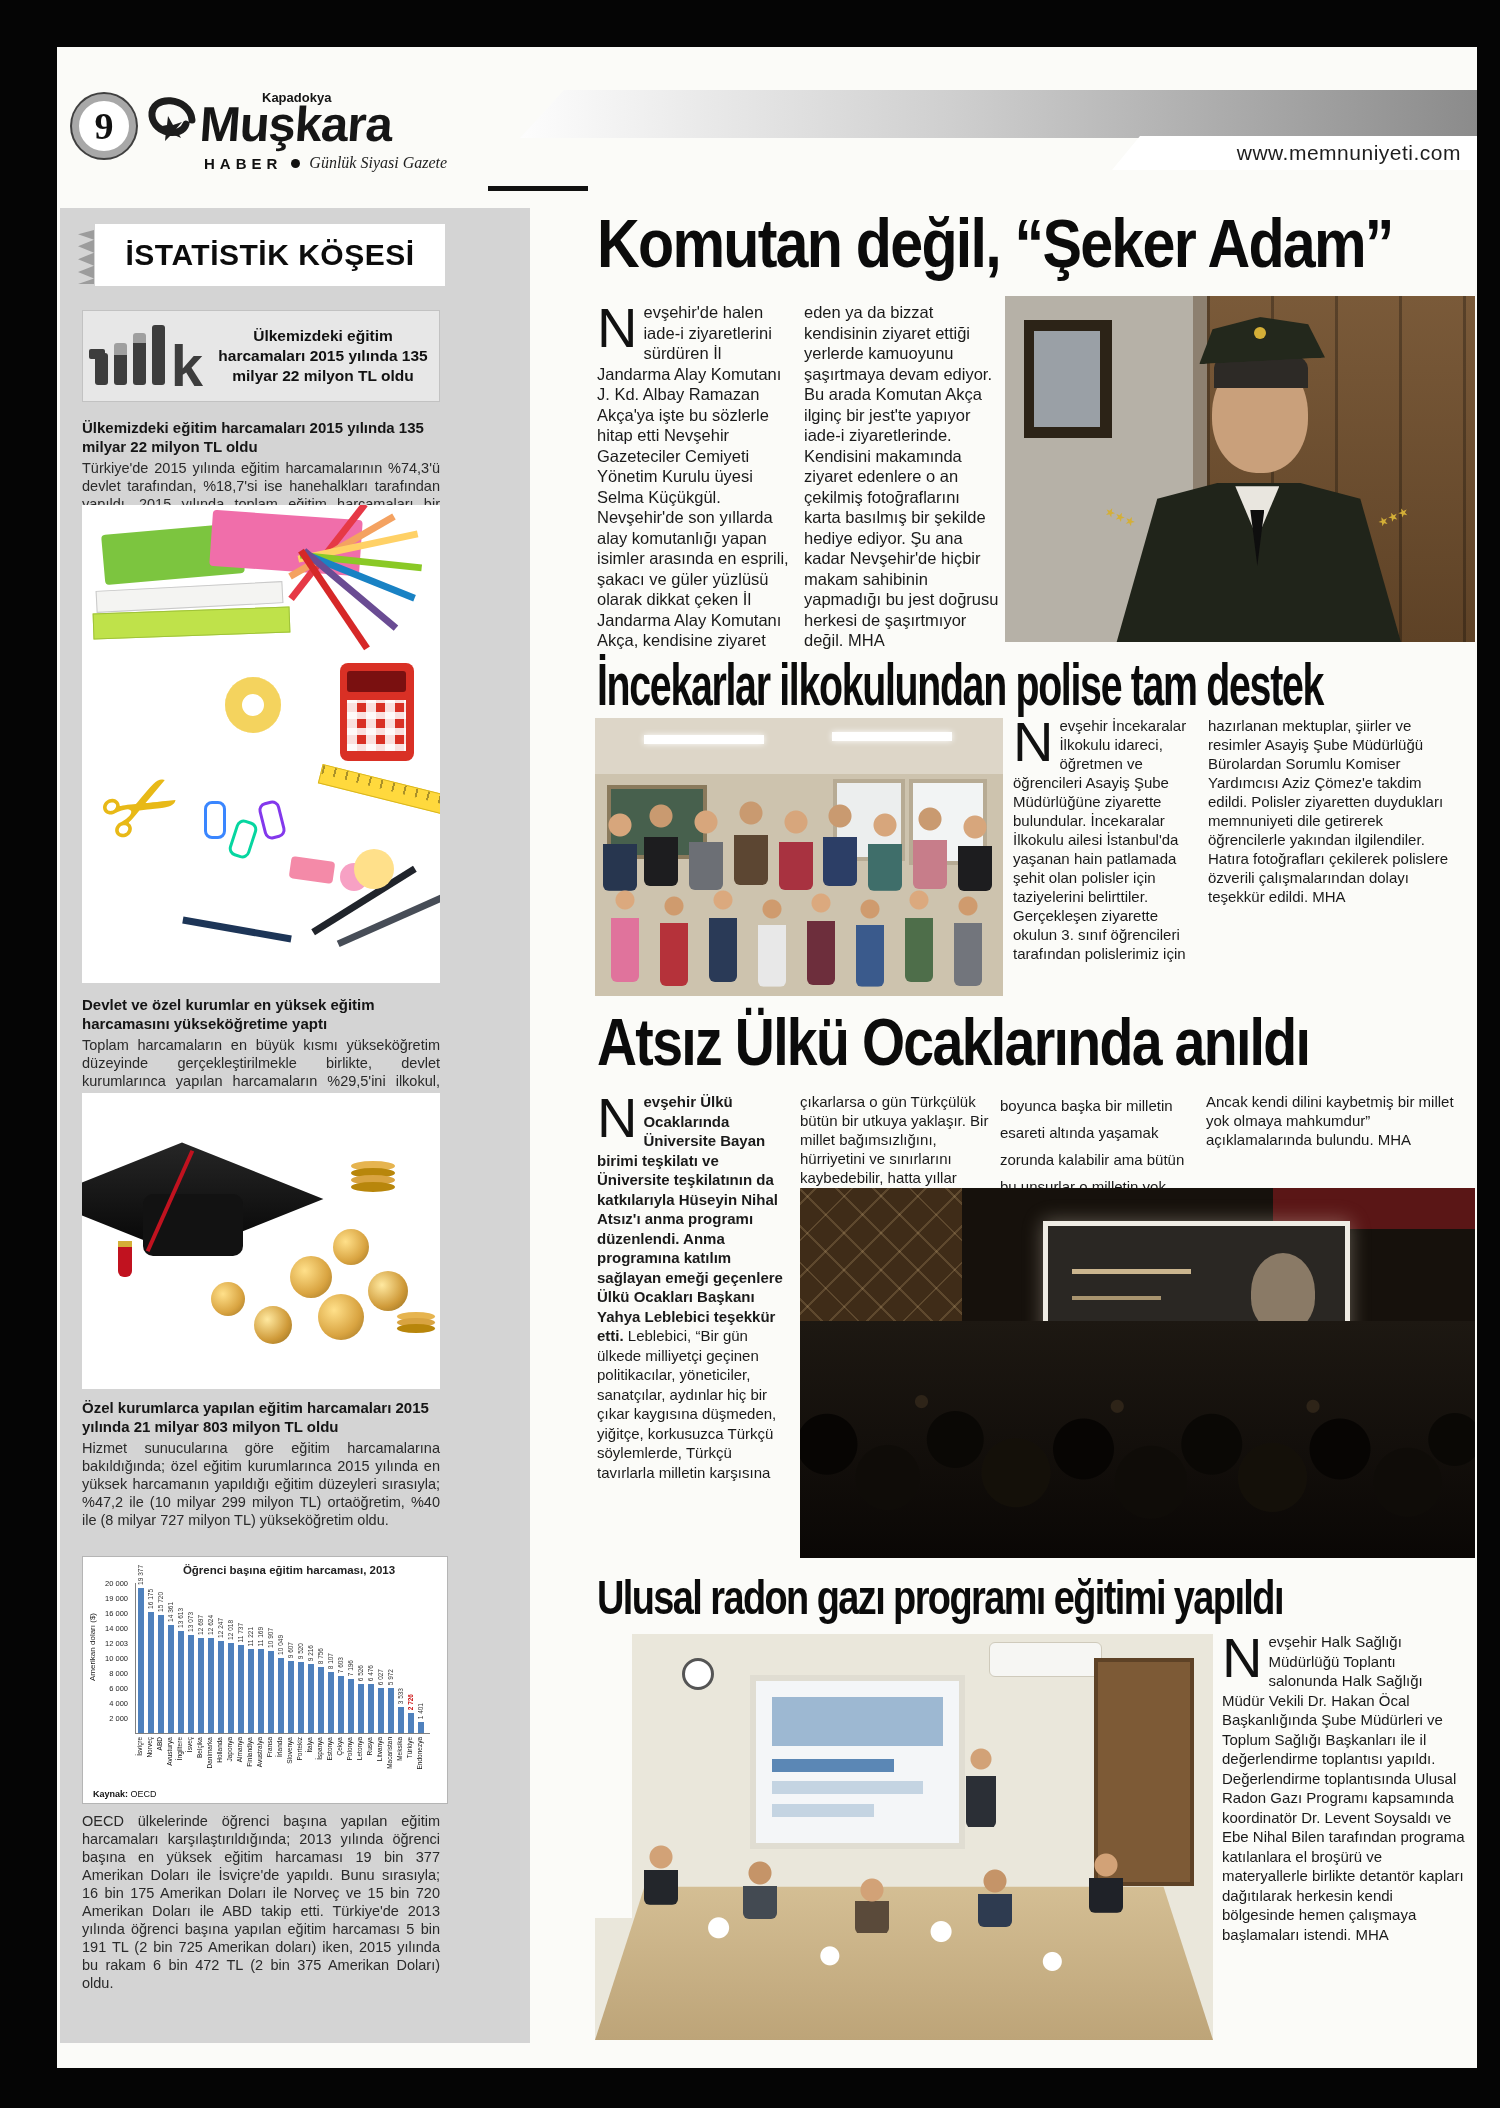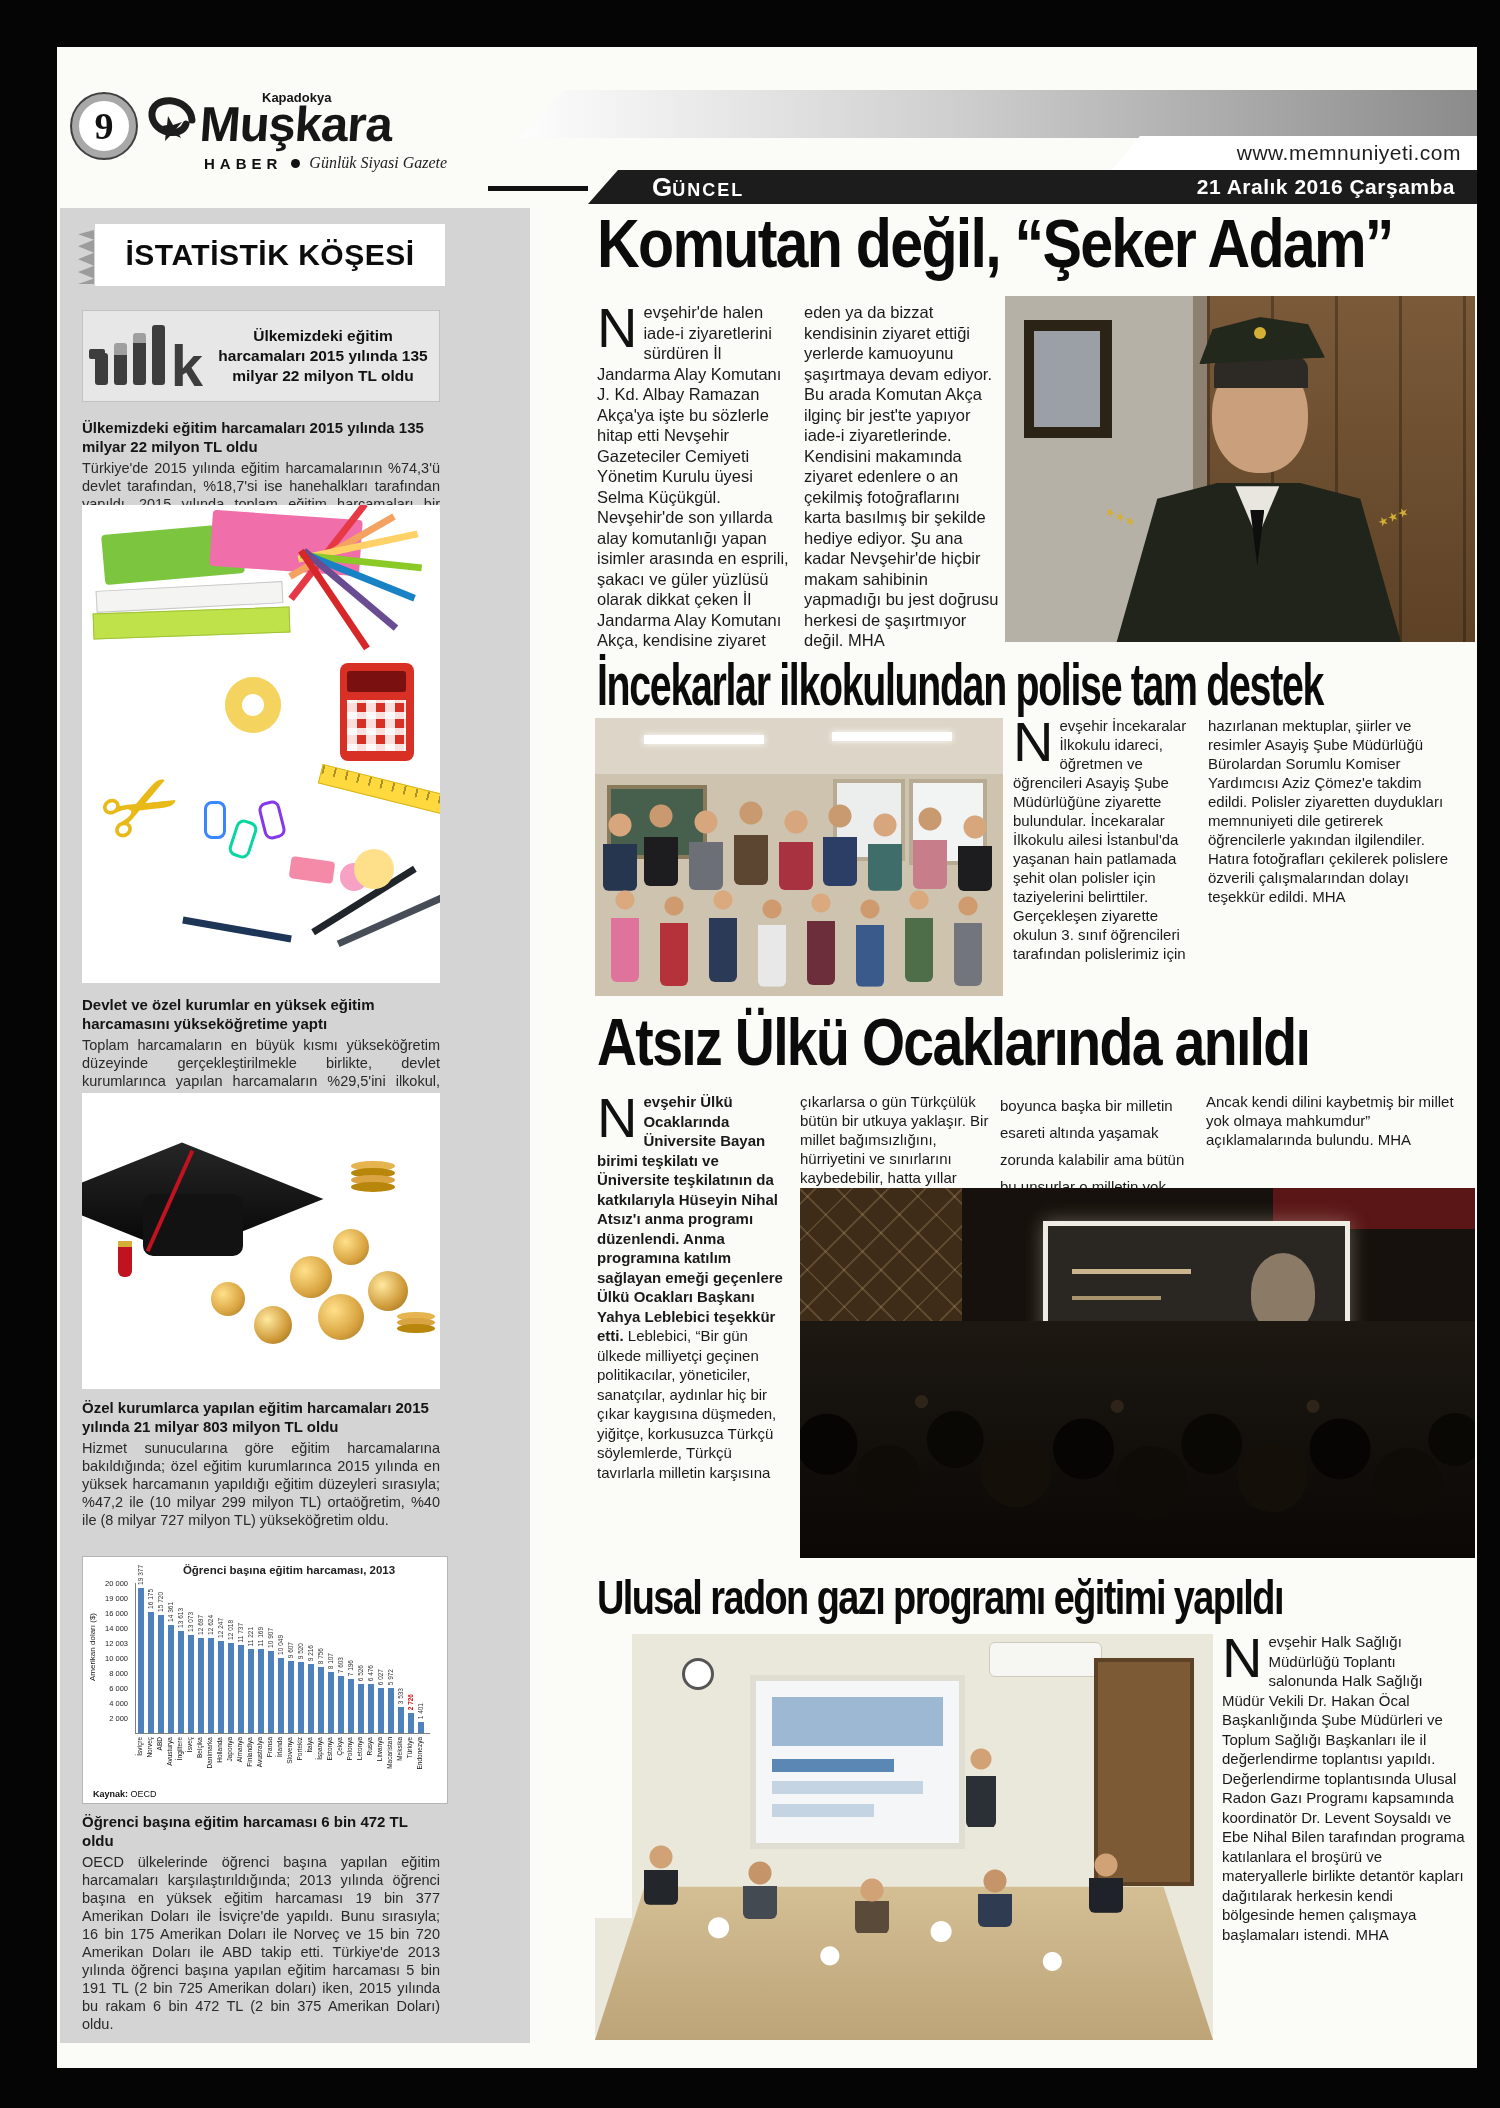--- a/index.html
+++ b/index.html
@@ -108,26 +108,20 @@
     <div id="brandsub">
       <span id="haber">HABER</span>
       <span class="dot"></span>
       <span id="tagline">Günlük Siyasi Gazete</span>
     </div>
   </div>
 
   <div class="abs" id="grayband"></div>
   <div class="abs" id="webstrip">
     <span>www.memnuniyeti.com</span>
-  </div>
-  <div class="abs" id="blackbar">
-    <span>
-      <span class="section-g">G</span><span class="section-rest">ÜNCEL</span>
-    </span>
-    <span id="datelabel">21 Aralık 2016 Çarşamba</span>
   </div>
   <div class="abs" id="mastrule"></div>
 
   <div class="abs" id="statspanel">
     <div id="stitlezig"></div>
     <div id="stitle">İSTATİSTİK KÖŞESİ</div>
 
     <div id="tuikbox">
       <div id="tuiklogo">
         <span class="tb" id="tb1">
@@ -422,21 +416,20 @@
             <span class="rot clab">Endonezya</span>
           </div>
         </div>
       <div id="csrc">
         <span class="b">Kaynak:</span>
         <span>OECD</span>
       </div>
     </div>
 
     <div class="stat-sec" id="ssec4">
-      <div class="stat-h">Öğrenci başına eğitim harcaması 6 bin 472 TL oldu</div>
       <div class="stat-b">OECD ülkelerinde öğrenci başına yapılan eğitim harcamaları karşılaştırıldığında; 2013 yılında öğrenci başına en yüksek eğitim harcaması 19 bin 377 Amerikan Doları ile İsviçre'de yapıldı. Bunu sırasıyla; 16 bin 175 Amerikan Doları ile Norveç ve 15 bin 720 Amerikan Doları ile ABD takip etti. Türkiye'de 2013 yılında öğrenci başına yapılan eğitim harcaması 5 bin 191 TL (2 bin 725 Amerikan doları) iken, 2015 yılında bu rakam 6 bin 472 TL (2 bin 375 Amerikan Doları) oldu.</div>
     </div>
   </div>
 
   <div class="headline" id="h1">Komutan değil, “Şeker Adam”</div>
   <div class="col" id="a1c1">
     <span class="dropcap">N</span><span>evşehir'de halen iade-i ziyaretlerini sürdüren İl Jandarma Alay Komutanı J. Kd. Albay Ramazan Akça'ya işte bu sözlerle hitap etti Nevşehir Gazeteciler Cemiyeti Yönetim Kurulu üyesi Selma Küçükgül. Nevşehir'de son yıllarda alay komutanlığı yapan isimler arasında en esprili, şakacı ve güler yüzlüsü olarak dikkat çeken İl Jandarma Alay Komutanı Akça, kendisine ziyaret</span>
   </div>
   <div class="col" id="a1c2">eden ya da bizzat kendisinin ziyaret ettiği yerlerde kamuoyunu şaşırtmaya devam ediyor. Bu arada Komutan Akça ilginç bir jest'te yapıyor iade-i ziyaretlerinde. Kendisini makamında ziyaret edenlere o an çekilmiş fotoğraflarını karta basılmış bir şekilde hediye ediyor. Şu ana kadar Nevşehir'de hiçbir makam sahibinin yapmadığı bu jest doğrusu herkesi de şaşırtmıyor değil. MHA</div>
   <div class="photo" id="a1photo">

